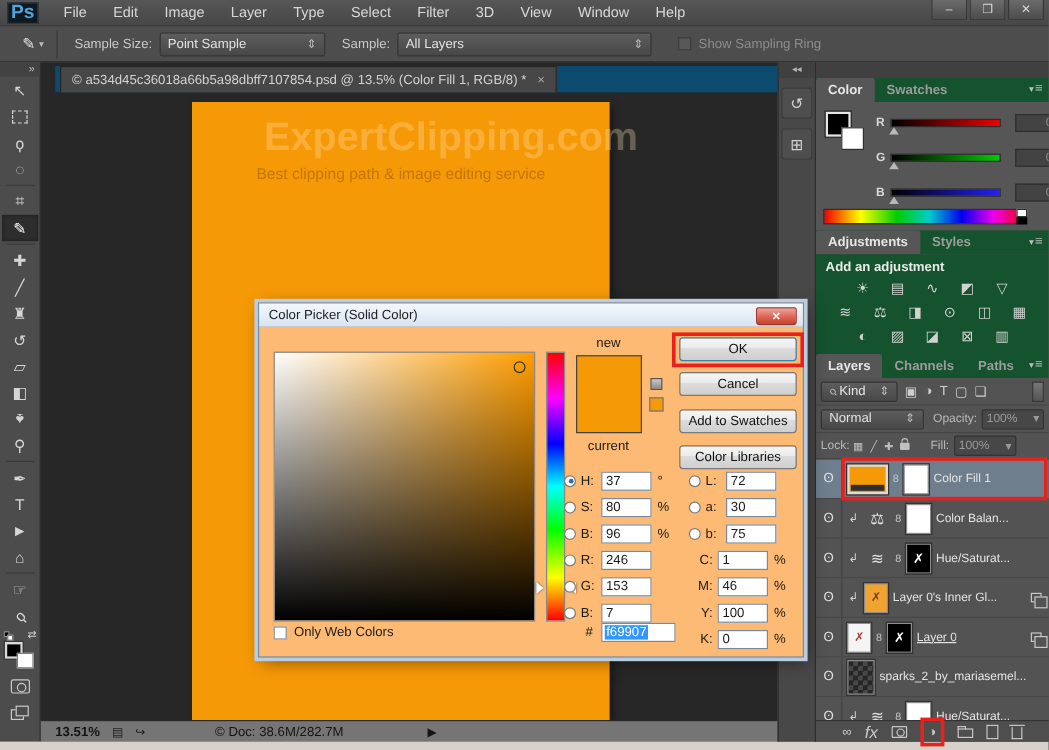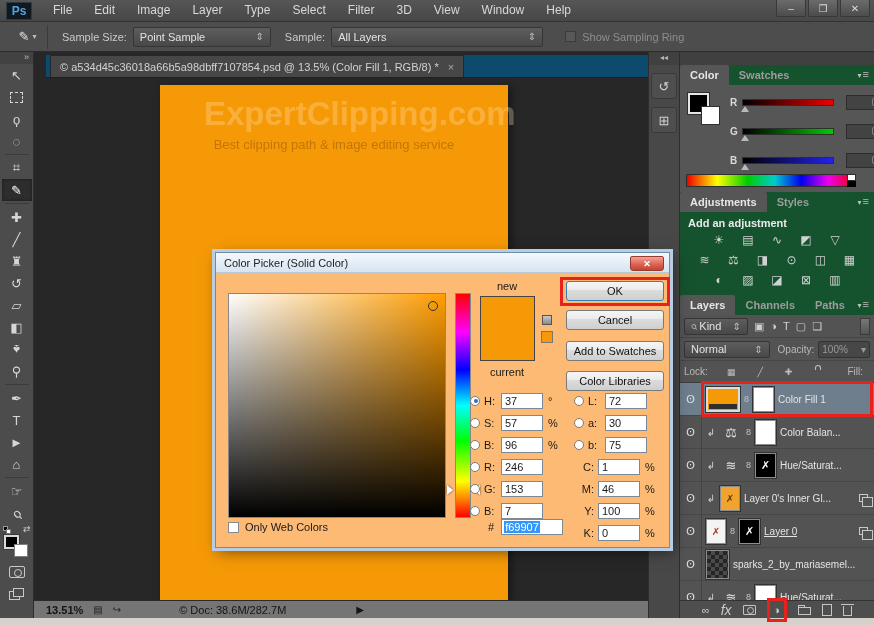--- a/index.html
+++ b/index.html
@@ -5,21 +5,21 @@
   html,body { margin:0; padding:0; background:#6a6a6a; }
   .app { position:relative; width:874px; height:625px; background:#535353;
          font-family:"Liberation Sans", sans-serif; overflow:hidden; user-select:none; }
   .app * { box-sizing:border-box; }
 
   
   .titlebar { position:absolute; left:0; top:0; width:874px; height:22px;
               background:linear-gradient(#565656,#474747); border-bottom:1px solid #333;
               display:flex; align-items:center; }
   .ps-logo { width:26px; height:18px; margin:0 10px 0 6px; background:#10191f; color:#55a3dd;
-             font-weight:bold; font-size:12px; display:flex; align-items:center; justify-content:center;
+             font-weight:bold; font-size:16px; display:flex; align-items:center; justify-content:center;
              border:1px solid #2b3b46; }
   .menu-item { color:#d8d8d8; font-size:12px; padding:0 11px; line-height:21px; cursor:default; }
   .win-controls { position:absolute; right:4px; top:0; display:flex; }
   .win-btn { width:30px; height:17px; margin-left:2px; background:linear-gradient(#6b6b6b,#4c4c4c);
              border:1px solid #383838; border-top:none; color:#d9d9d9; font-size:10px;
              display:flex; align-items:center; justify-content:center; border-radius:0 0 2px 2px; }
 
   
   .optionsbar { position:absolute; left:0; top:22px; width:874px; height:30px; background:#4d4d4d;
                 border-bottom:1px solid #2c2c2c; display:flex; align-items:center; color:#cfcfcf; font-size:11px; }
@@ -61,21 +61,21 @@
   .smode i:nth-child(1) { left:0; top:3px; } .smode i:nth-child(2) { left:4px; top:0; }
 
   
   .canvas { position:absolute; left:34px; top:52px; width:614px; height:548px; background:#272727; overflow:hidden; }
   .tabstrip { position:absolute; left:12px; top:3px; width:100%; height:23px; background:#0c4a6e; border-bottom:1px solid #202020; }
   .doctab { display:inline-flex; align-items:center; height:22px; margin-left:4px; padding:0 9px;
             background:#474747; border:1px solid #272727; border-bottom:none; color:#d2d2d2; font-size:11px; }
   .doctab .x { margin-left:9px; color:#a6a6a6; font-size:11px; }
   .document { position:absolute; left:126px; top:33px; width:348px; height:515px;
               box-shadow:3px 3px 8px rgba(0,0,0,.45); }
-  .wm-title { position:absolute; left:0; right:0; top:10px; text-align:center; font-size:33px; font-weight:bold;
+  .wm-title { position:absolute; left:16px; right:0; top:10px; text-align:center; font-size:33px; font-weight:bold;
               color:rgba(255,230,180,.30); letter-spacing:0;padding-left:44px; }
   .wm-sub { position:absolute; left:0; right:0; top:52px; text-align:center; font-size:13px;
             color:rgba(110,60,0,.38); }
 
   
   .statusbar { position:absolute; left:34px; top:600px; width:614px; height:18px; background:#757575;
                border-top:1px solid #2a2a2a; display:flex; align-items:center; color:#141414; font-size:11px; }
   .statusbar .zoomtxt { margin-left:12px; font-weight:bold; }
   .statusbar .sicon { margin-left:10px; font-size:10px; color:#222; }
   .statusbar .docinfo { margin-left:58px; }
@@ -125,21 +125,21 @@
   
   .layerspanel { position:relative; background:#535353; }
   .lp-row1 { height:23px; display:flex; align-items:center; padding:0 4px; gap:6px; border-bottom:1px solid #464646; }
   .kind-ddl { width:64px; height:17px; }
   .filt-ic { color:#cfcfcf; font-size:11px; }
   .filt-toggle { margin-left:auto; width:10px; height:17px; background:linear-gradient(#777,#555); border:1px solid #3a3a3a; }
   .lp-row2 { height:23px; display:flex; align-items:center; padding:0 4px; border-bottom:1px solid #464646; font-size:10px; color:#b9b9b9; }
   .blend-ddl { width:86px; height:17px; }
   .opac-box { display:flex; align-items:center; margin-left:4px; width:52px; height:17px; background:#474747;
               border:1px solid #333; border-radius:2px; color:#9a9a9a; font-size:10px; padding:0 3px; justify-content:space-between; }
-  .lp-row3 { height:22px; display:flex; align-items:center; padding:0 4px; border-bottom:1px solid #3d3d3d; font-size:10px; color:#b9b9b9;gap:16px; }
+  .lp-row3 { height:22px; display:flex; align-items:center; padding:0 4px; border-bottom:1px solid #3d3d3d; font-size:10px; color:#b9b9b9; }
   .lockic { color:#bdbdbd; font-size:9px; margin:0 3px; }
   .padlock { width:8px; height:6px; background:#bfbfbf; border-radius:1px; position:relative; display:inline-block; margin:0 3px; }
   .padlock::before { content:""; position:absolute; top:-4px; left:1px; width:4px; height:4px;
                      border:1.5px solid #bfbfbf; border-bottom:none; border-radius:3px 3px 0 0; }
 
   .layer-rows { position:relative; }
   .lrow { position:relative; height:33px; border-bottom:1px solid #474747; display:flex; align-items:stretch; background:#535353; }
   .lrow.selected { background:#6e7e8d; }
   .eyecol { width:22px; border-right:1px solid #434343; display:flex; align-items:center; justify-content:center;
             color:#e0e0e0; font-size:11px; flex:none; }
@@ -640,21 +640,21 @@
     <div class="cp-col1">
       <div class="cprow">
         <span class="radio on"></span>
         <span class="flabel">H:</span>
         <span class="fbox">37</span>
         <span class="funit">°</span>
       </div>
       <div class="cprow">
         <span class="radio"></span>
         <span class="flabel">S:</span>
-        <span class="fbox">57</span>
+        <span class="fbox">80</span>
         <span class="funit">%</span>
       </div>
       <div class="cprow">
         <span class="radio"></span>
         <span class="flabel">B:</span>
         <span class="fbox">96</span>
         <span class="funit">%</span>
       </div>
       <div class="cprow">
         <span class="radio"></span>

